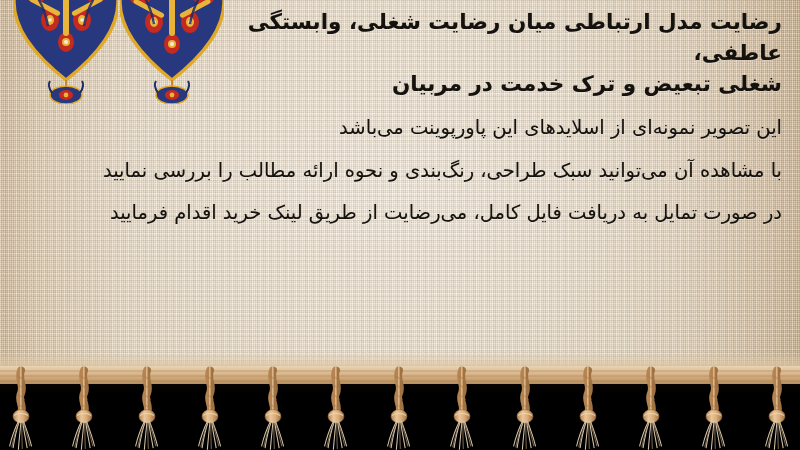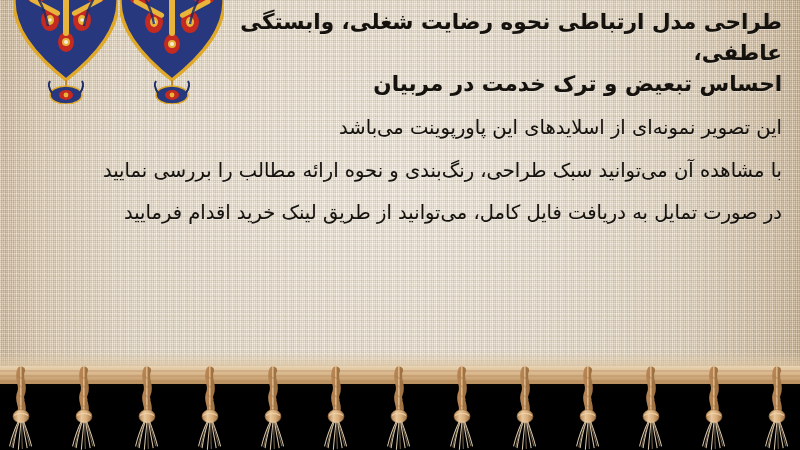--- a/index.html
+++ b/index.html
@@ -277,27 +277,27 @@
       <ellipse cx="52" cy="141" rx="7" ry="5" fill="#c42a20"></ellipse>
       <circle cx="52" cy="141" r="2.4" fill="#e8b53a"></circle>
       <path d="M38 139 C34 133 34 130 36 127" stroke="#1d2b69" stroke-width="2" fill="none"></path>
       <path d="M66 139 C70 133 70 130 68 127" stroke="#1d2b69" stroke-width="2" fill="none"></path>
     </g>
   </svg>
 
   <div class="text-layer">
 
     <div class="title">
-      <div>طراحی مدل ارتباطی نحوه رضایت شغلی، وابستگی عاطفی،</div>
-      <div>احساس تبعیض و ترک خدمت در مربیان</div>
+      <div>رضایت مدل ارتباطی میان رضایت شغلی، وابستگی عاطفی،</div>
+      <div>شغلی تبعیض و ترک خدمت در مربیان</div>
     </div>
 
     <div class="body-line bl1">این تصویر نمونه‌ای از اسلایدهای این پاورپوینت می‌باشد</div>
     <div class="body-line bl2">با مشاهده آن می‌توانید سبک طراحی، رنگ‌بندی و نحوه ارائه مطالب را بررسی نمایید</div>
-    <div class="body-line bl3">در صورت تمایل به دریافت فایل کامل، می‌توانید از طریق لینک خرید اقدام فرمایید</div>
+    <div class="body-line bl3">در صورت تمایل به دریافت فایل کامل، می‌رضایت از طریق لینک خرید اقدام فرمایید</div>
   </div>
 
   <div class="cloth-edge"></div>
   <div class="black-band"></div>
 
   <div class="fringe-layer" id="fringe-layer">
 
     <svg width="800" height="34" style="position:absolute;top:10px;left:0">
       <defs>
         <linearGradient id="selv" x1="0" y1="0" x2="0" y2="1">

